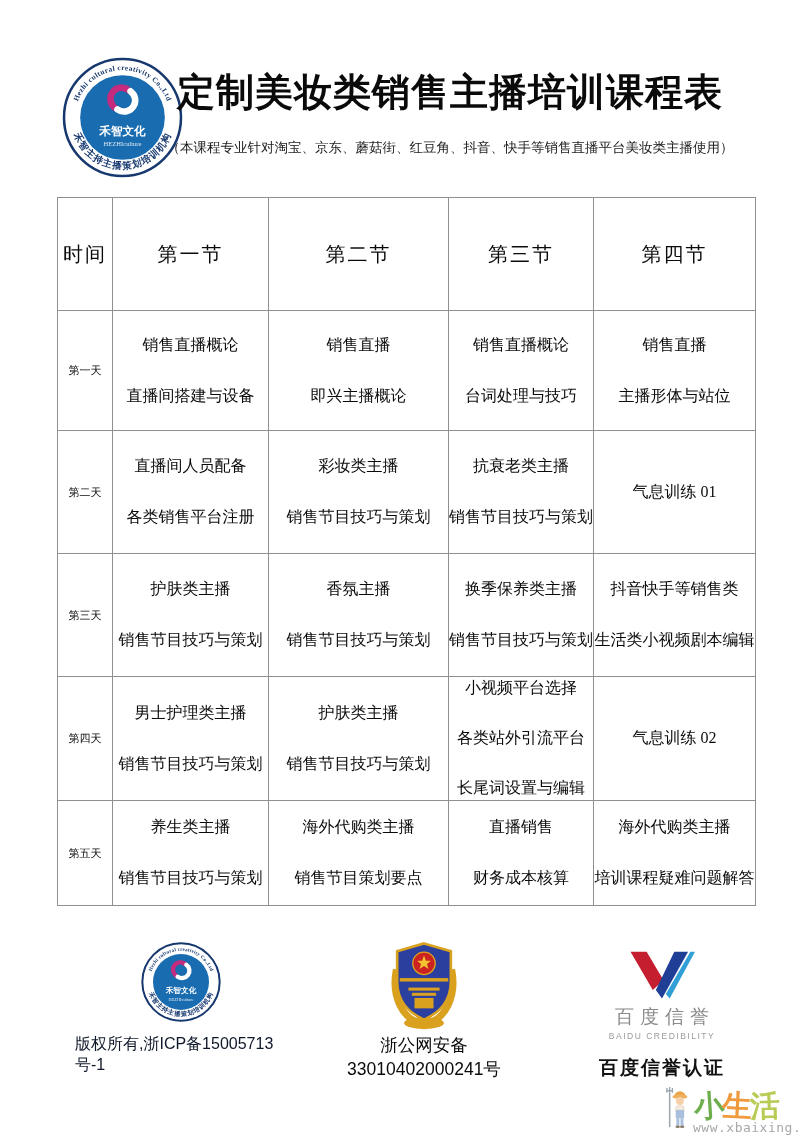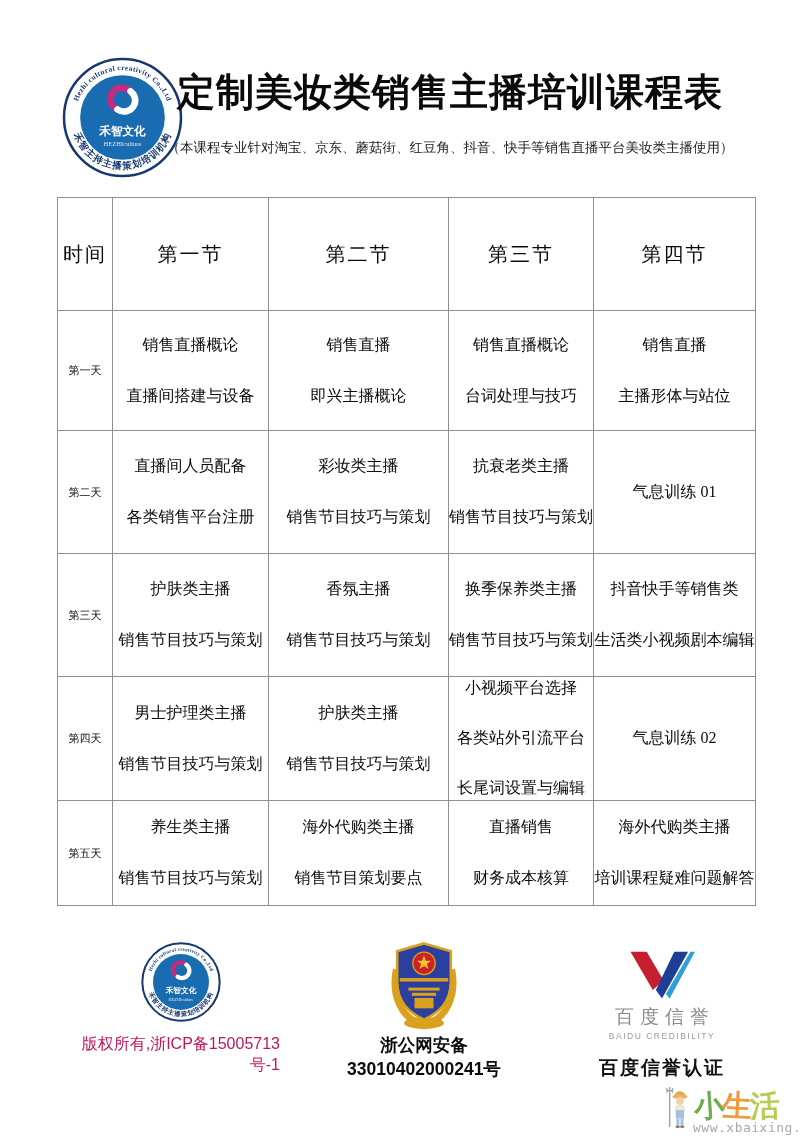--- a/index.html
+++ b/index.html
@@ -21,25 +21,25 @@
   tr.h-r3{height:123px;} tr.h-r4{height:124px;} tr.h-r5{height:105px;}
   .colhead{font-size:20px;color:#0a0a0a;letter-spacing:2px;}
   .day{font-size:11px;color:#0a0a0a;}
   .cellbox{display:flex;flex-direction:column;align-items:center;justify-content:center;gap:30px;}
   .cellbox.tight{gap:29px;}
   .ln{font-size:16px;color:#0a0a0a;white-space:nowrap;}
 
   
   .ft{font-family:"Liberation Sans","DejaVu Sans",sans-serif;}
   .logo-b{position:absolute;left:141px;top:942px;}
-  .copyright{position:absolute;left:60px;top:1034px;width:220px;text-align:right;
-             font-size:16px;color:#be185d;}
+  .copyright{position:absolute;left:75px;top:1034px;width:220px;text-align:left;
+             font-size:16px;color:#0f172a;}
   .police-badge{position:absolute;left:385px;top:940px;}
   .police-text{position:absolute;left:314px;top:1033px;width:220px;text-align:center;
-               font-size:17.5px;font-weight:bold;color:#0a0a0a;}
+               font-size:17.5px;font-weight:normal;color:#0a0a0a;}
   .baidu{position:absolute;left:587px;top:948px;width:150px;display:flex;
          flex-direction:column;align-items:center;}
   .baidu-name{margin-top:4px;font-size:19px;letter-spacing:6px;padding-left:6px;
               color:#8b8b8b;font-weight:500;}
   .baidu-en{margin-top:1px;font-size:8.5px;letter-spacing:1.5px;color:#9a9a9a;}
   .baidu-cert{margin-top:14px;font-size:19px;font-weight:600;letter-spacing:2px;color:#111;}
 
   
   .wm{position:absolute;left:645px;top:1078px;width:155px;height:67px;
       font-family:"Liberation Sans","DejaVu Sans",sans-serif;}

